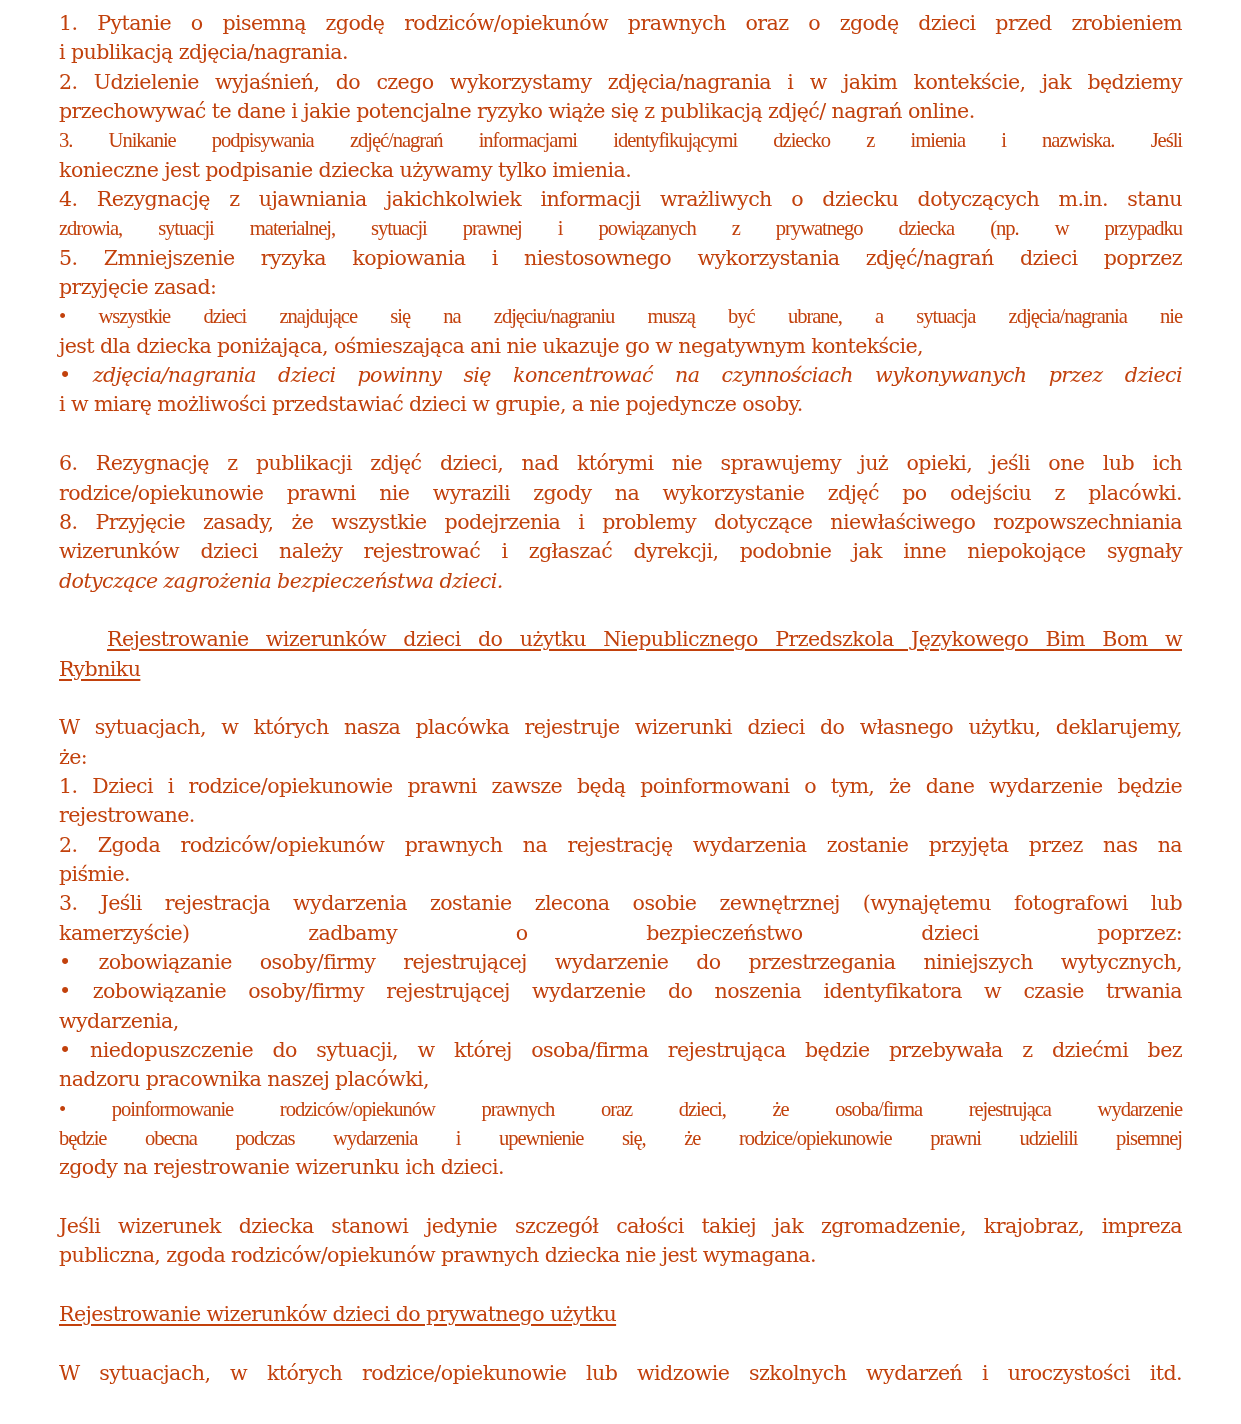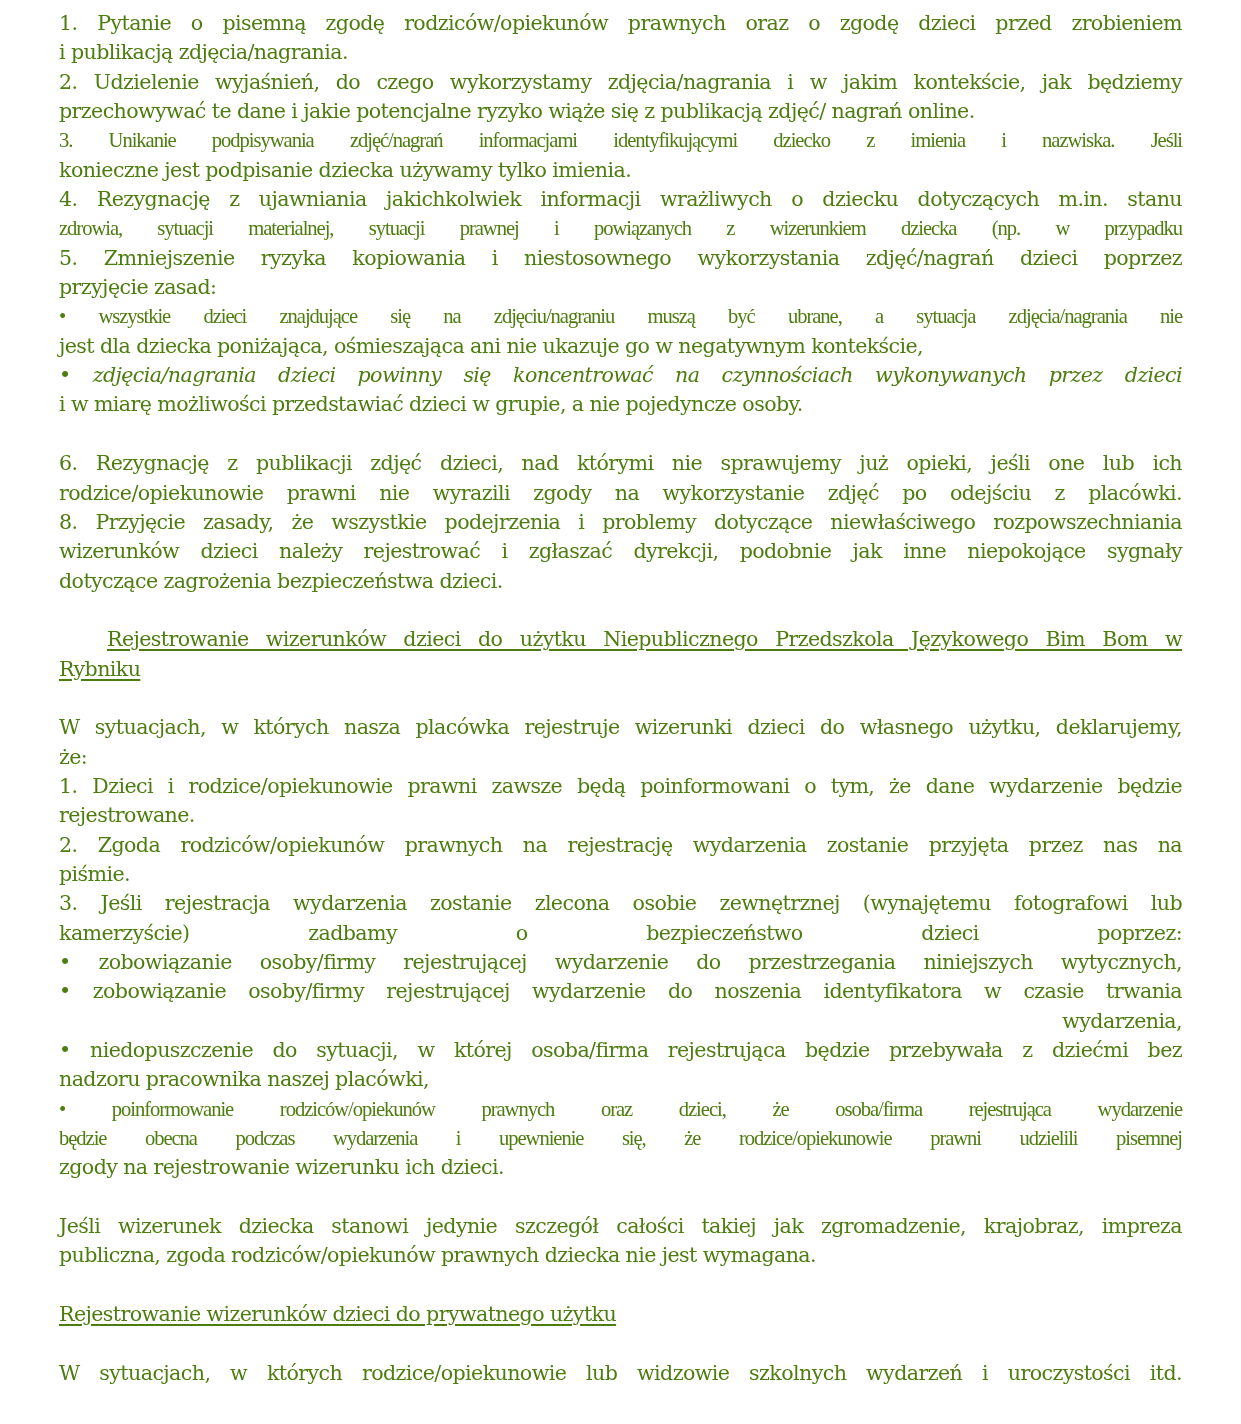--- a/index.html
+++ b/index.html
@@ -14,21 +14,21 @@
       position: relative;
     }
     .page {
       position: absolute;
       left: 59px;
       top: 9px;
       width: 1123px;
       font-family: "DejaVu Serif", "Liberation Serif", serif;
       font-size: 20.6px;
       line-height: 29.35px;
-      color: #4d7c0f;
+      color: #c2410c;
       letter-spacing: -0.6px;
     }
     .line {
       display: block;
       height: 29.35px;
       white-space: nowrap;
       overflow: visible;
     }
     .line.j {
       text-align: justify;
@@ -63,21 +63,21 @@
     <span class="line l" style="white-space: nowrap;">przechowywać te dane i jakie potencjalne ryzyko wiąże się z publikacją zdjęć/ nagrań online.</span>
   </div>
 
   <div>
     <span class="line j tight" style="white-space: nowrap;">3. Unikanie podpisywania zdjęć/nagrań informacjami identyfikującymi dziecko z imienia i nazwiska. Jeśli</span>
     <span class="line l" style="white-space: nowrap;">konieczne jest podpisanie dziecka używamy tylko imienia.</span>
   </div>
 
   <div>
     <span class="line j" style="white-space: nowrap;">4. Rezygnację z ujawniania jakichkolwiek informacji wrażliwych o dziecku dotyczących m.in. stanu</span>
-    <span class="line j tight" style="white-space: nowrap;">zdrowia, sytuacji materialnej, sytuacji prawnej i powiązanych z wizerunkiem dziecka (np. w przypadku</span>
+    <span class="line j tight" style="white-space: nowrap;">zdrowia, sytuacji materialnej, sytuacji prawnej i powiązanych z prywatnego dziecka (np. w przypadku</span>
   </div>
 
   <div>
     <span class="line j" style="white-space: nowrap;">5. Zmniejszenie ryzyka kopiowania i niestosownego wykorzystania zdjęć/nagrań dzieci poprzez</span>
     <span class="line l" style="white-space: nowrap;">przyjęcie zasad:</span>
     <div>
       <span class="line j tight" style="white-space: nowrap;">• wszystkie dzieci znajdujące się na zdjęciu/nagraniu muszą być ubrane, a sytuacja zdjęcia/nagrania nie</span>
       <span class="line l" style="white-space: nowrap;">jest dla dziecka poniżająca, ośmieszająca ani nie ukazuje go w negatywnym kontekście,</span>
     </div>
     <div>
@@ -89,21 +89,21 @@
   <span class="blank"></span>
 
   <div>
     <span class="line j" style="white-space: nowrap;">6. Rezygnację z publikacji zdjęć dzieci, nad którymi nie sprawujemy już opieki, jeśli one lub ich</span>
     <span class="line j" style="white-space: nowrap;">rodzice/opiekunowie prawni nie wyrazili zgody na wykorzystanie zdjęć po odejściu z placówki.</span>
   </div>
 
   <div>
     <span class="line j" style="white-space: nowrap;">8. Przyjęcie zasady, że wszystkie podejrzenia i problemy dotyczące niewłaściwego rozpowszechniania</span>
     <span class="line j" style="white-space: nowrap;">wizerunków dzieci należy rejestrować i zgłaszać dyrekcji, podobnie jak inne niepokojące sygnały</span>
-    <span class="line l" style="white-space: nowrap;">dotyczące zagrożenia bezpieczeństwa dzieci.</span>
+    <span class="line l" style="white-space: nowrap; font-style: italic;">dotyczące zagrożenia bezpieczeństwa dzieci.</span>
   </div>
 
   <span class="blank"></span>
 
   <div>
     <span class="line j" style="white-space: nowrap; margin-left: 48px;"><span class="u">Rejestrowanie wizerunków dzieci do użytku Niepublicznego Przedszkola Językowego Bim Bom w</span></span>
     <span class="line l" style="white-space: nowrap;"><span class="u">Rybniku</span></span>
   </div>
 
   <span class="blank"></span>
@@ -124,21 +124,21 @@
   </div>
 
   <div>
     <span class="line j" style="white-space: nowrap;">3. Jeśli rejestracja wydarzenia zostanie zlecona osobie zewnętrznej (wynajętemu fotografowi lub</span>
     <span class="line j" style="white-space: nowrap;">kamerzyście) zadbamy o bezpieczeństwo dzieci poprzez:</span>
     <div>
       <span class="line j" style="white-space: nowrap;">• zobowiązanie osoby/firmy rejestrującej wydarzenie do przestrzegania niniejszych wytycznych,</span>
     </div>
     <div>
       <span class="line j" style="white-space: nowrap;">• zobowiązanie osoby/firmy rejestrującej wydarzenie do noszenia identyfikatora w czasie trwania</span>
-      <span class="line l" style="white-space: nowrap; text-align: right;">wydarzenia,</span>
+      <span class="line l" style="white-space: nowrap;">wydarzenia,</span>
     </div>
     <div>
       <span class="line j" style="white-space: nowrap;">• niedopuszczenie do sytuacji, w której osoba/firma rejestrująca będzie przebywała z dziećmi bez</span>
       <span class="line l" style="white-space: nowrap;">nadzoru pracownika naszej placówki,</span>
     </div>
     <div>
       <span class="line j tight" style="white-space: nowrap;">• poinformowanie rodziców/opiekunów prawnych oraz dzieci, że osoba/firma rejestrująca wydarzenie</span>
       <span class="line j tight" style="white-space: nowrap;">będzie obecna podczas wydarzenia i upewnienie się, że rodzice/opiekunowie prawni udzielili pisemnej</span>
       <span class="line l" style="white-space: nowrap;">zgody na rejestrowanie wizerunku ich dzieci.</span>
     </div>

